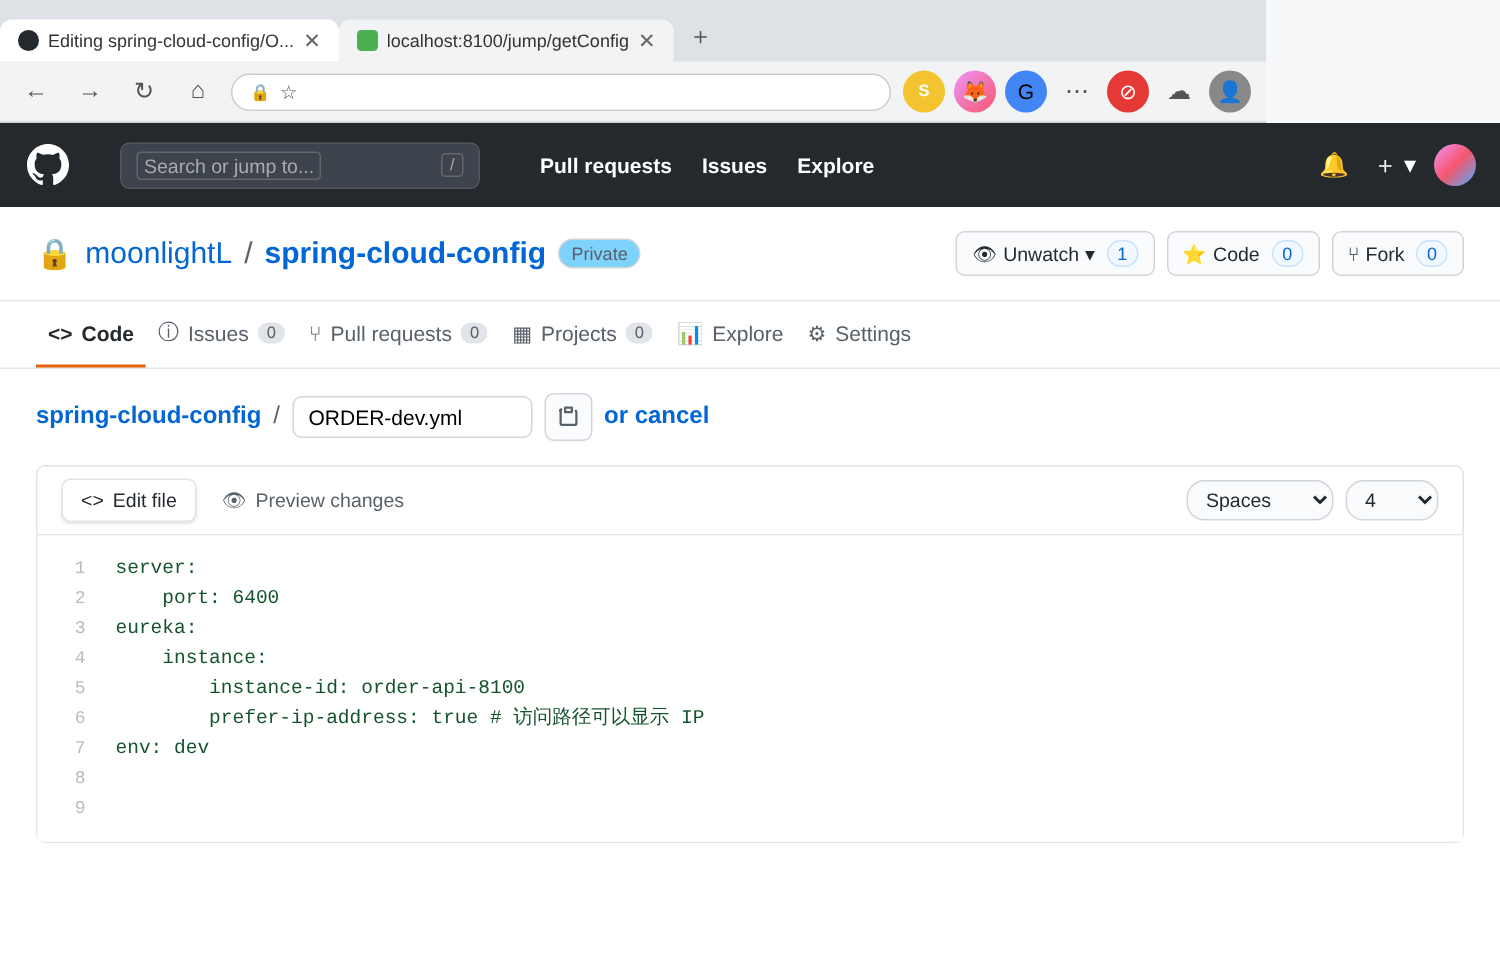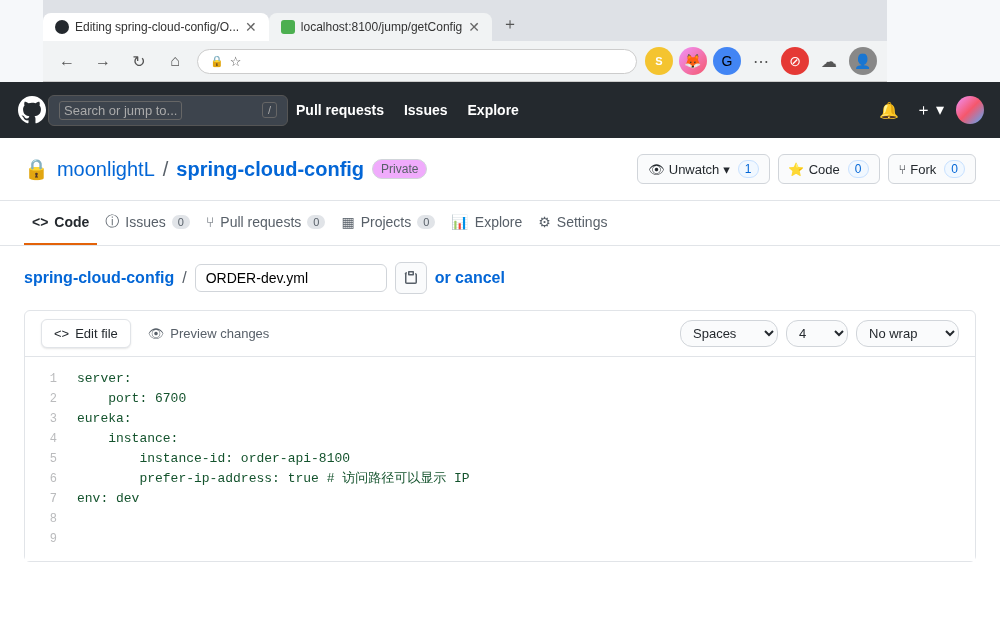--- a/index.html
+++ b/index.html
@@ -1,70 +1,70 @@
 <!DOCTYPE html>
 <html><head>
   <meta charset="utf-8">
   <style>
     * { box-sizing: border-box; margin: 0; padding: 0; }
     body { font-family: -apple-system, BlinkMacSystemFont, "Segoe UI", Helvetica, Arial, sans-serif; font-size: 14px; background: #f6f8fa; }
 
     
-    .browser-chrome { background: #dee1e6; width: 844px; margin-left: 43px; }
+    .browser-chrome { background: #dee1e6; width: 844px; }
     .browser-tabs { display: flex; align-items: flex-end; padding: 8px 0 0 0; background: #dee1e6; }
     .tab { display: flex; align-items: center; padding: 6px 12px; background: #f1f3f4; border-radius: 8px 8px 0 0; font-size: 12px; color: #333; gap: 6px; min-width: 180px; }
     .tab.active { background: #fff; }
     .tab-favicon { width: 14px; height: 14px; border-radius: 50%; background: #333; display: inline-block; }
     .tab-favicon.gh { background: #24292e; border-radius: 50%; }
     .tab-favicon.local { background: #4caf50; border-radius: 3px; }
     .tab-close { margin-left: auto; color: #666; cursor: pointer; font-size: 14px; }
     .tab-new { padding: 6px 10px; font-size: 16px; color: #555; cursor: pointer; }
     .browser-bar { display: flex; align-items: center; padding: 6px 10px; background: #f1f3f4; gap: 8px; border-bottom: 1px solid #ccc; }
     .nav-btn { background: none; border: none; font-size: 16px; color: #555; cursor: pointer; width: 28px; height: 28px; border-radius: 50%; display: flex; align-items: center; justify-content: center; }
     .url-bar { flex: 1; display: flex; align-items: center; background: #fff; border: 1px solid #ccc; border-radius: 20px; padding: 4px 12px; font-size: 12px; color: #333; gap: 6px; }
     .url-lock { color: #777; font-size: 11px; }
     .url-text { flex: 1; color: #333; }
     .browser-icons { display: flex; gap: 6px; align-items: center; }
     .browser-icon { width: 28px; height: 28px; border-radius: 50%; display: flex; align-items: center; justify-content: center; font-size: 14px; cursor: pointer; }
 
     
-    .gh-header { background: #24292e; color: #fff; display: flex; align-items: center; padding: 0 16px; height: 56px; gap: 0; }
+    .gh-header { background: #24292e; color: #fff; display: flex; align-items: center; padding: 0 16px; height: 56px; gap: 32px; }
     .gh-logo { width: 32px; height: 32px; }
     .gh-search { background: #3d444d; border: 1px solid #555; border-radius: 6px; color: #ccc; padding: 5px 10px; font-size: 13px; width: 240px; display: flex; align-items: center; justify-content: space-between; }
     .gh-search span { font-size: 11px; border: 1px solid #666; border-radius: 3px; padding: 1px 4px; color: #aaa; }
     .gh-nav { display: flex; gap: 4px; }
     .gh-nav-item { color: #fff; font-size: 14px; font-weight: 600; padding: 6px 8px; cursor: pointer; text-decoration: none; }
     .gh-actions { display: flex; align-items: center; gap: 8px; margin-left: auto; }
     .gh-icon-btn { background: none; border: none; color: #fff; font-size: 16px; cursor: pointer; padding: 4px; }
     .gh-avatar { width: 28px; height: 28px; border-radius: 50%; background: linear-gradient(135deg, #f093fb, #f5576c, #4facfe); }
 
     
     .page { background: #fff; min-height: 500px; }
     
     
     .repo-header { padding: 16px 24px; display: flex; align-items: center; justify-content: space-between; border-bottom: 1px solid #e1e4e8; }
     .repo-title { display: flex; align-items: center; gap: 8px; font-size: 20px; }
     .repo-title a { color: #0366d6; text-decoration: none; }
     .repo-separator { color: #586069; }
-    .repo-badge { background: #f0abfc; border: 1px solid #d1d5da; border-radius: 12px; padding: 2px 8px; font-size: 12px; color: #586069; }
+    .repo-badge { background: #7dd3fc; border: 1px solid #d1d5da; border-radius: 12px; padding: 2px 8px; font-size: 12px; color: #586069; }
     .repo-actions { display: flex; gap: 8px; align-items: center; }
     .repo-action-btn { display: flex; align-items: center; gap: 4px; padding: 5px 10px; background: #fafbfc; border: 1px solid #d1d5da; border-radius: 6px; font-size: 13px; cursor: pointer; color: #24292e; }
     .repo-action-count { background: #f1f8ff; border: 1px solid #c8e1ff; border-radius: 10px; padding: 1px 6px; font-size: 12px; color: #0366d6; margin-left: 4px; }
 
     
     .repo-nav { display: flex; padding: 0 24px; border-bottom: 1px solid #e1e4e8; background: #fff; }
     .repo-tab { display: flex; align-items: center; gap: 6px; padding: 12px 8px; font-size: 14px; color: #586069; cursor: pointer; border-bottom: 2px solid transparent; text-decoration: none; }
     .repo-tab.active { color: #24292e; font-weight: 600; border-bottom-color: #e36209; }
     .repo-tab .tab-count { background: #e1e4e8; border-radius: 10px; padding: 1px 6px; font-size: 11px; }
 
     
     .file-path { padding: 16px 24px; display: flex; align-items: center; gap: 8px; }
     .file-path a { color: #0366d6; text-decoration: none; font-weight: 600; font-size: 16px; }
     .file-path-sep { color: #586069; font-size: 16px; }
-    .file-path-input { border: 1px solid #d1d5da; border-radius: 6px; padding: 5px 10px; font-size: 14px; width: 192px; }
+    .file-path-input { border: 1px solid #d1d5da; border-radius: 6px; padding: 5px 10px; font-size: 14px; width: 160px; }
     .file-path-icon { background: #fafbfc; border: 1px solid #d1d5da; border-radius: 6px; width: 32px; height: 32px; display: flex; align-items: center; justify-content: center; cursor: pointer; }
     .file-path-cancel { color: #0366d6; text-decoration: none; font-size: 14px; }
 
     
     .editor-tabs { display: flex; align-items: center; padding: 8px 16px; border-bottom: 1px solid #e1e4e8; gap: 4px; justify-content: space-between; }
     .editor-tab-group { display: flex; gap: 4px; }
     .editor-tab { display: flex; align-items: center; gap: 6px; padding: 6px 12px; font-size: 13px; cursor: pointer; border-radius: 6px; color: #586069; border: 1px solid transparent; }
     .editor-tab.active { background: #fff; border-color: #e1e4e8; color: #24292e; box-shadow: 0 1px 2px rgba(0,0,0,0.1); }
     .editor-controls { display: flex; gap: 8px; align-items: center; }
     .editor-select { padding: 4px 24px 4px 8px; border: 1px solid #d1d5da; border-radius: 12px; font-size: 13px; background: #fafbfc; color: #24292e; cursor: pointer; appearance: auto; }
@@ -224,34 +224,31 @@
           <span>Preview changes</span>
         </div>
       </div>
       <div class="editor-controls">
         <select class="editor-select">
           <option>Spaces</option>
         </select>
         <select class="editor-select">
           <option>4</option>
         </select>
-        <select class="editor-select">
-          <option>No wrap</option>
-        </select>
       </div>
     </div>
 
     <div class="code-editor" id="code-lines-container">
     <div class="code-line">
           <span class="line-num">1</span>
           <span class="line-content">server:</span>
         </div>
         <div class="code-line">
           <span class="line-num">2</span>
-          <span class="line-content">    port: 6700</span>
+          <span class="line-content">    port: 6400</span>
         </div>
         <div class="code-line">
           <span class="line-num">3</span>
           <span class="line-content">eureka:</span>
         </div>
         <div class="code-line">
           <span class="line-num">4</span>
           <span class="line-content">    instance:</span>
         </div>
         <div class="code-line">

